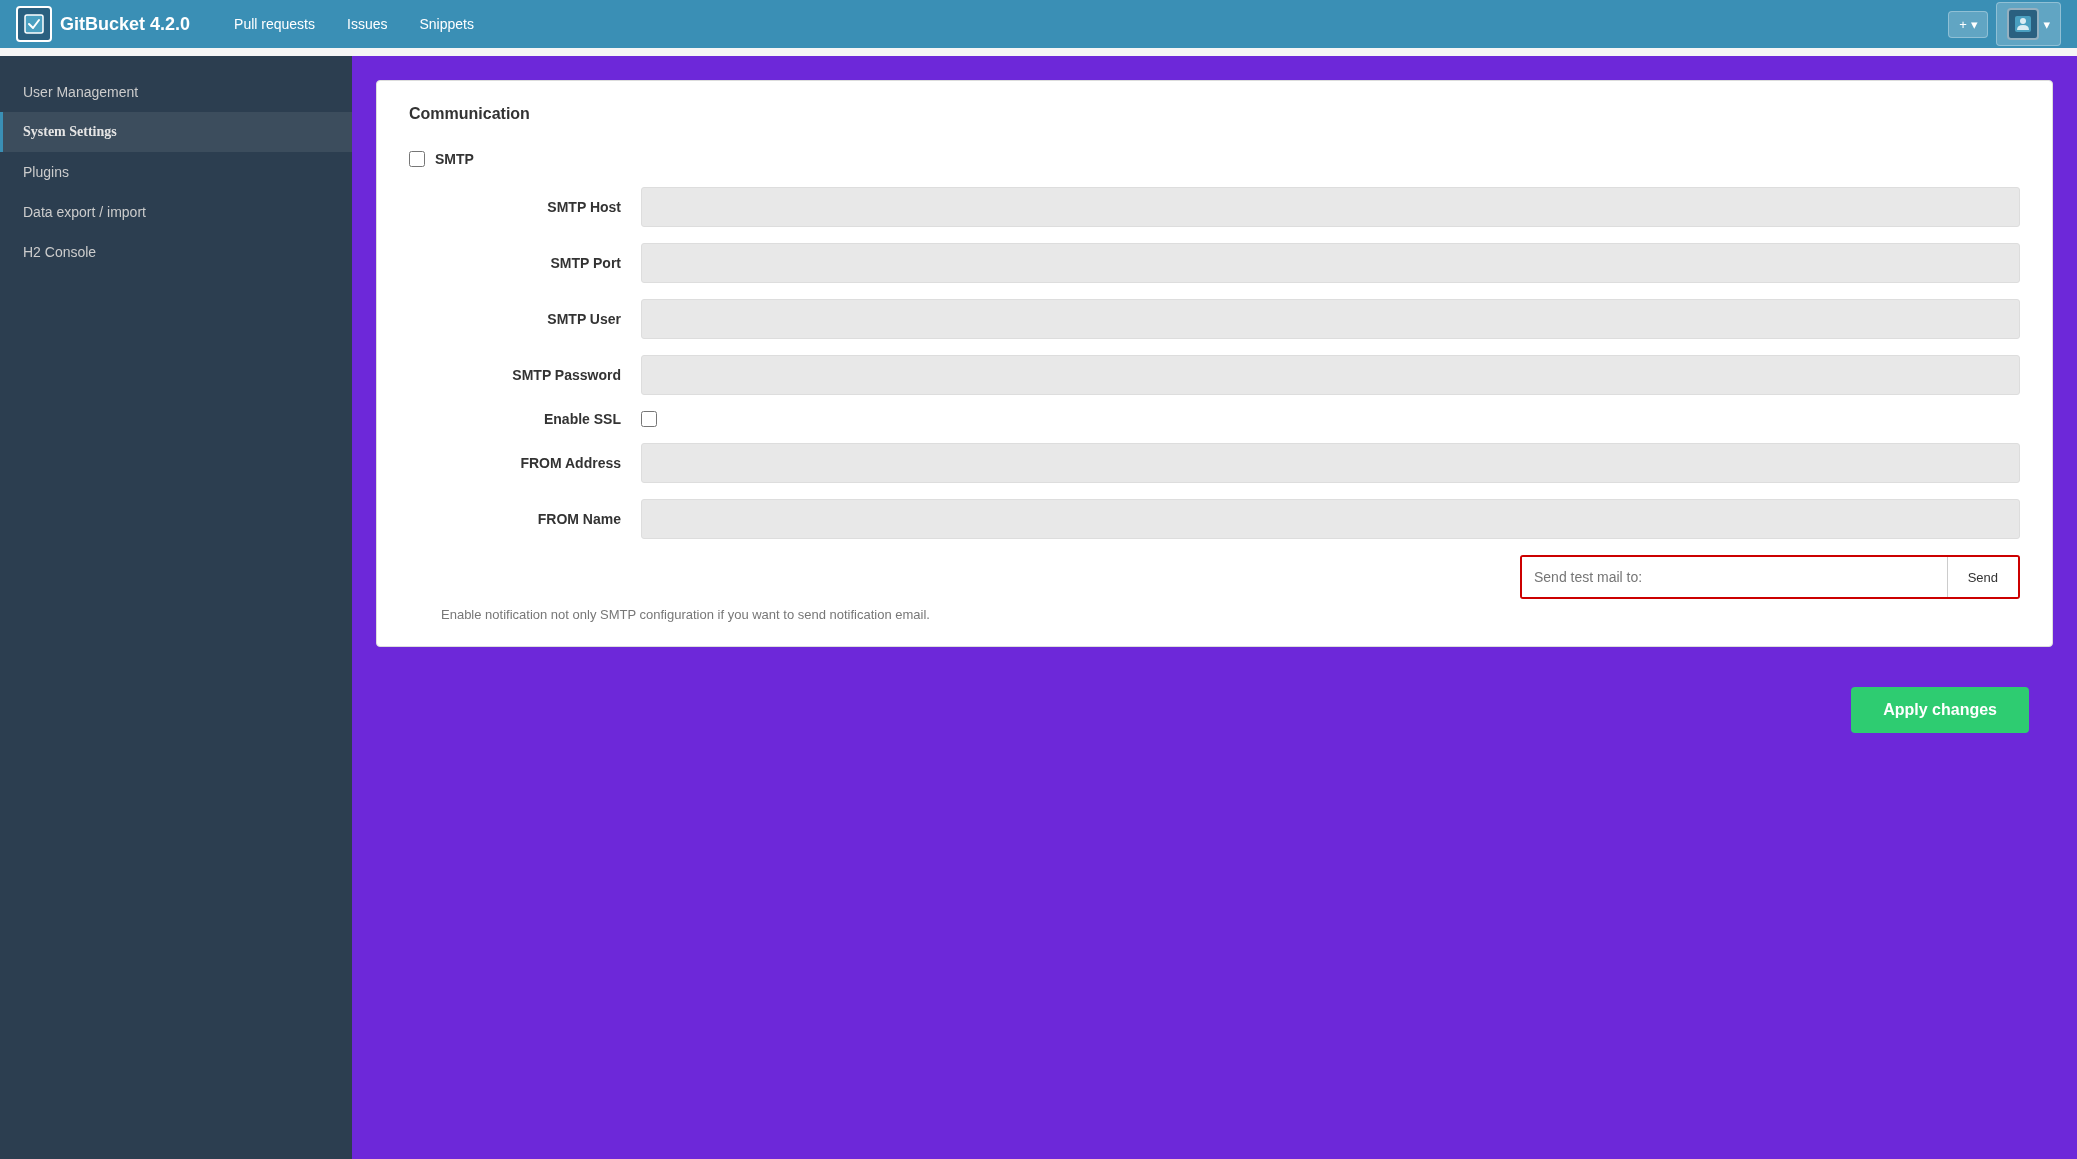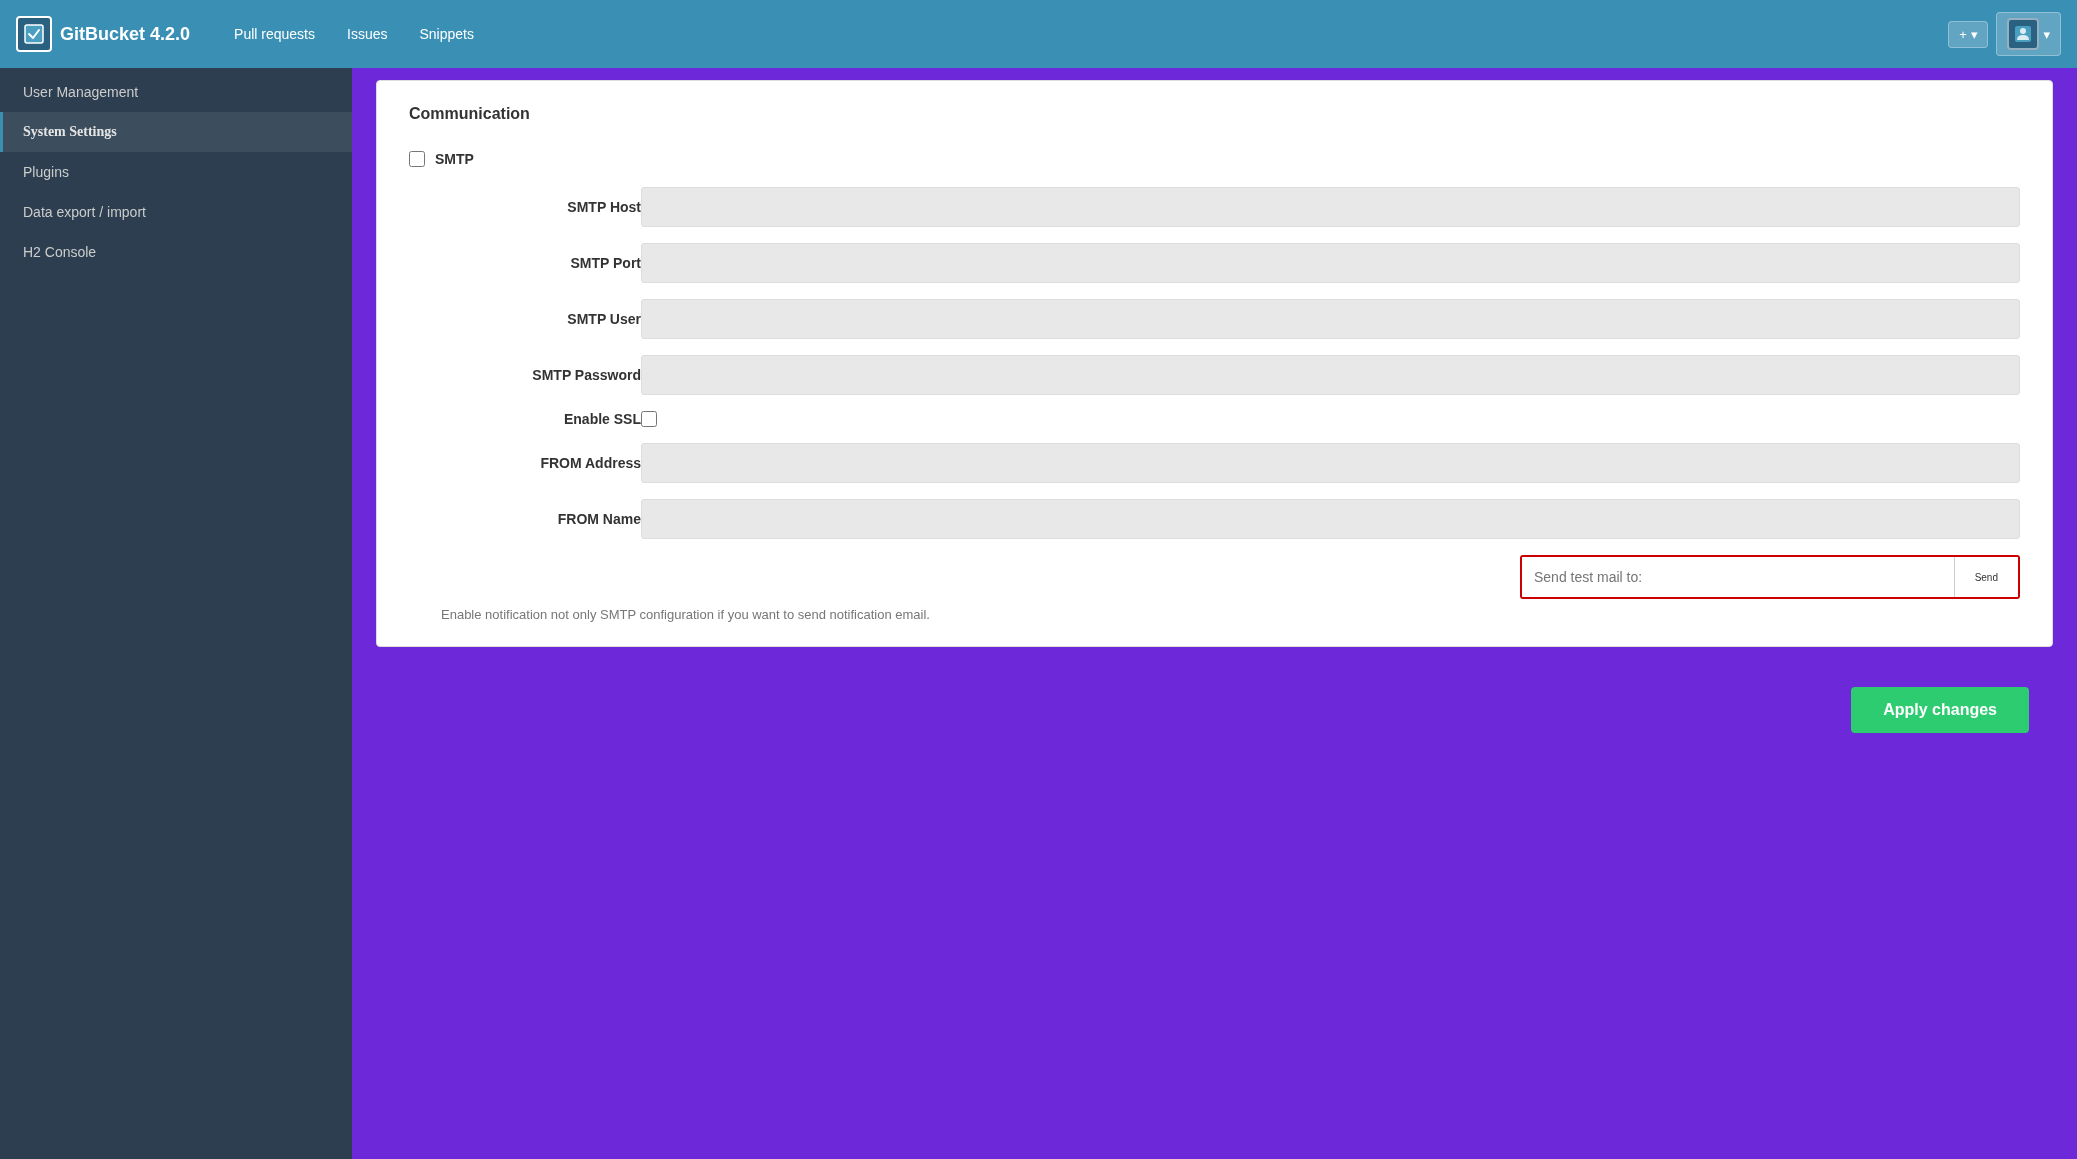--- a/index.html
+++ b/index.html
@@ -1,21 +1,21 @@
 <!DOCTYPE html>
 <html><head>
   <meta charset="utf-8">
   <style>
     * { box-sizing: border-box; margin: 0; padding: 0; }
     body { font-family: 'Helvetica Neue', Arial, sans-serif; font-size: 14px; background: #f5f5f5; }
 
     
     .navbar {
       background-color: #3a8fb5;
-      height: 68px;
+      height: 48px;
       display: flex;
       align-items: center;
       padding: 0 16px;
       position: fixed;
       top: 0; left: 0; right: 0;
       z-index: 100;
     }
     .navbar-brand {
       display: flex;
       align-items: center;
@@ -151,20 +151,21 @@
       display: flex;
       align-items: center;
       margin-bottom: 16px;
       padding-left: 32px;
     }
     .form-label {
       width: 200px;
       font-weight: bold;
       color: #333;
       text-align: right;
+      padding-right: 20px;
       flex-shrink: 0;
     }
     .form-input {
       flex: 1;
       height: 40px;
       background: #e8e8e8;
       border: 1px solid #ddd;
       border-radius: 3px;
       padding: 0 10px;
       font-size: 14px;
@@ -198,21 +199,21 @@
       padding: 0 12px;
       font-size: 14px;
       outline: none;
       background: #fff;
     }
     .send-btn {
       background: #fff;
       border: none;
       border-left: 1px solid #ccc;
       padding: 0 20px;
-      font-size: 10px;
+      font-size: 13px;
       cursor: pointer;
       color: #333;
       font-weight: normal;
     }
 
     
     .help-text {
       color: #777;
       font-size: 13px;
       padding-left: 32px;

